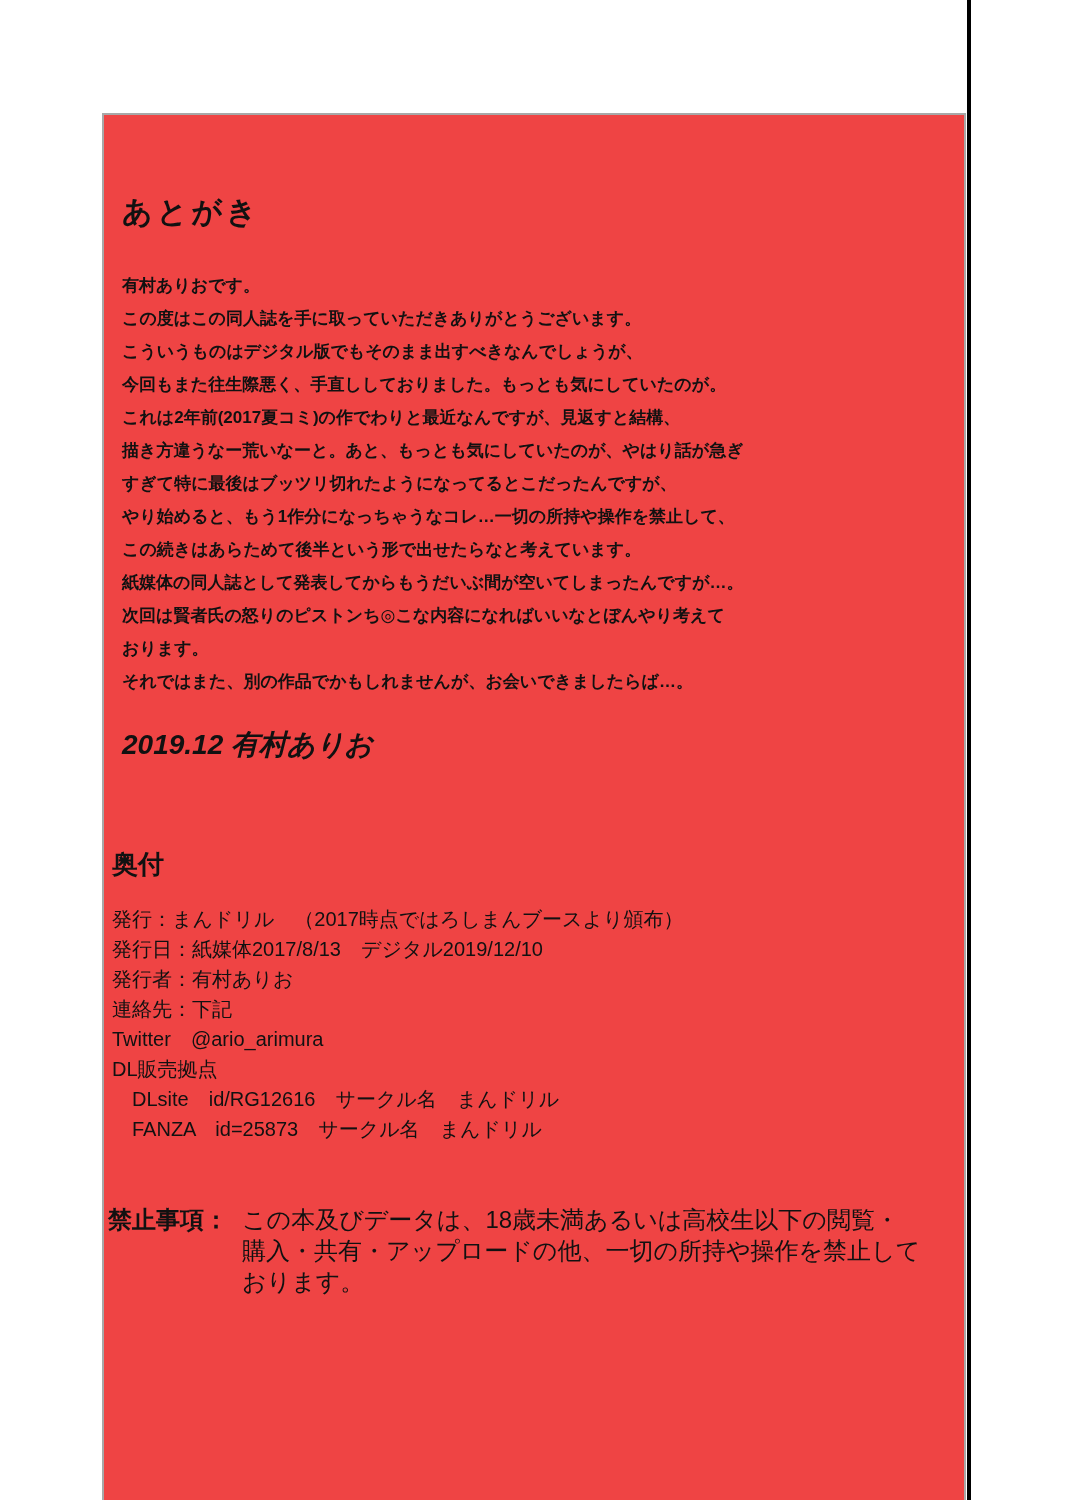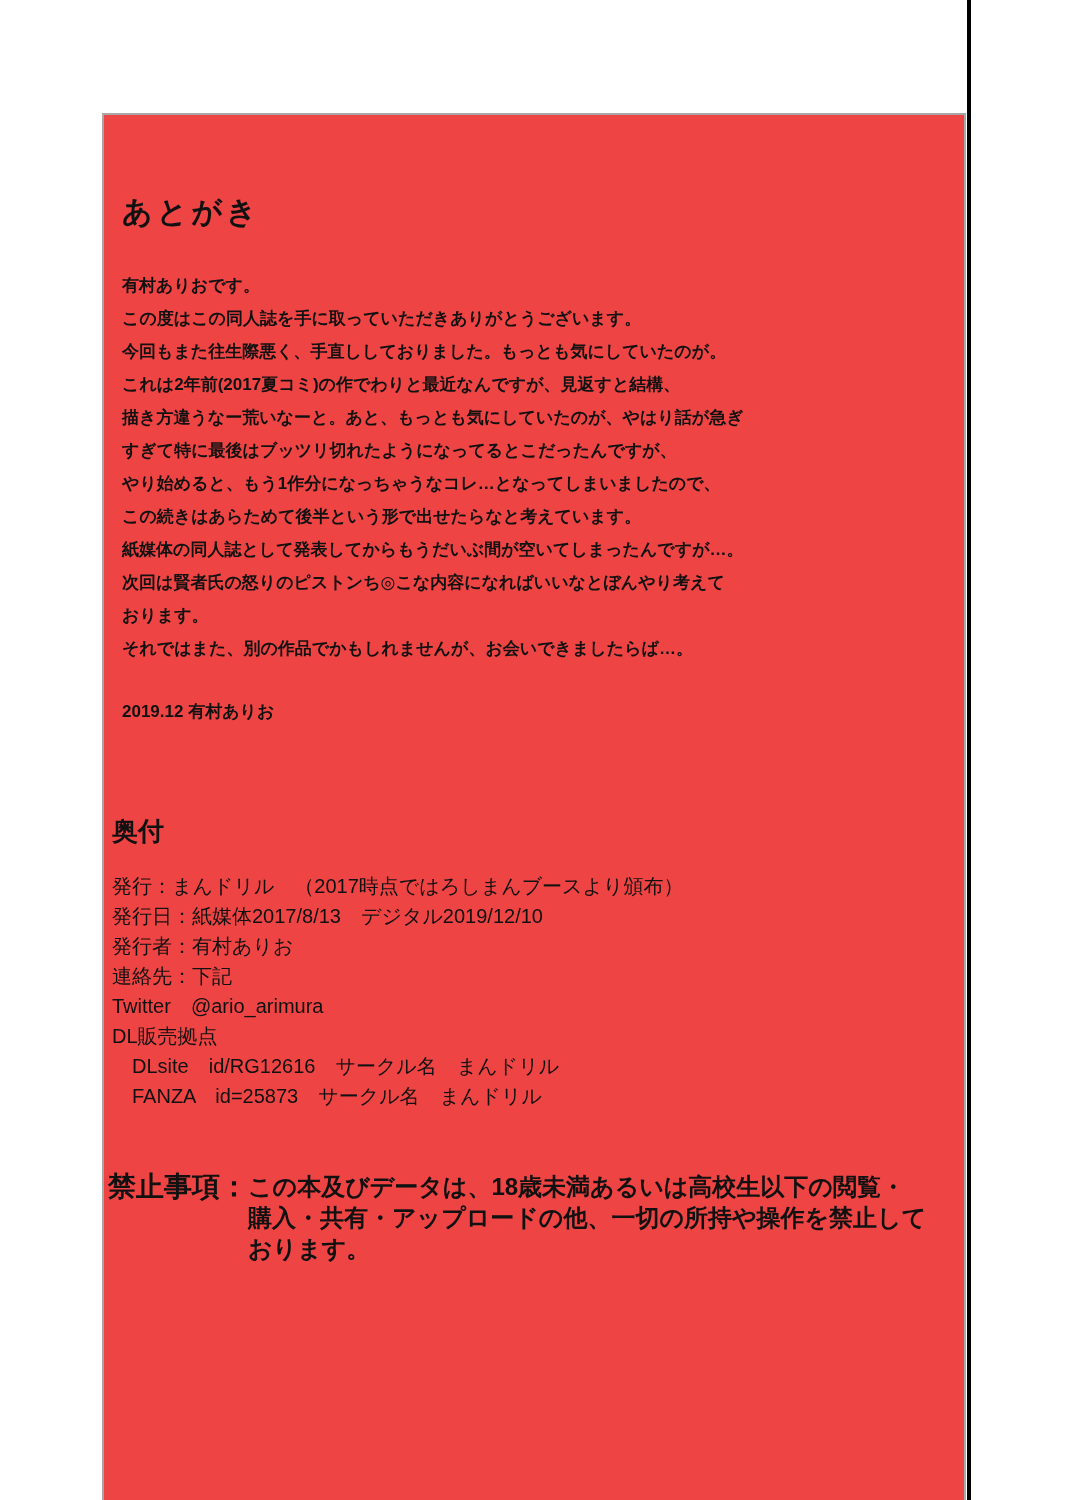--- a/index.html
+++ b/index.html
@@ -47,24 +47,25 @@
     margin: 38px 0 0 18px;
   }
   .line {
     font-size: 17px;
     line-height: 33px;
     font-weight: 600;
     white-space: pre;
   }
   .signature {
     margin: 32px 0 0 18px;
-    font-size: 17px;
+    font-size: 28px;
     line-height: 30px;
     font-weight: 600;
     white-space: pre;
+    font-style: italic;
   }
   .colophon-title {
     margin: 88px 0 16px 8px;
     font-size: 26px;
     line-height: 32px;
     font-weight: 600;
     white-space: pre;
   }
   .colophon-body {
     margin: 24px 0 0 8px;
@@ -78,50 +79,50 @@
   .dl-item {
     margin-left: 20px;
   }
   .prohibition {
     margin: 60px 0 0 4px;
     display: flex;
     align-items: flex-start;
   }
   .prohibition-label {
     flex: 0 0 134px;
-    font-size: 28px;
+    font-size: 24px;
     line-height: 31px;
     font-weight: 700;
     white-space: pre;
-    font-family: Liberation Serif, serif;
   }
   .prohibition-lines .pline {
     font-size: 24px;
     line-height: 31px;
-    font-weight: 700;
+    font-weight: 400;
     white-space: pre;
   }
 </style>
 </head>
 <body>
 
 <div class="edge-line"></div>
 
 <div class="page-box">
 
   <div class="afterword-title">あとがき</div>
 
   <div class="afterword-body">
     <div class="line">有村ありおです。</div>
     <div class="line">この度はこの同人誌を手に取っていただきありがとうございます。</div>
+    <div class="line">こういうものはデジタル版でもそのまま出すべきなんでしょうが、</div>
     <div class="line">今回もまた往生際悪く、手直ししておりました。もっとも気にしていたのが。</div>
     <div class="line">これは2年前(2017夏コミ)の作でわりと最近なんですが、見返すと結構、</div>
     <div class="line">描き方違うなー荒いなーと。あと、もっとも気にしていたのが、やはり話が急ぎ</div>
     <div class="line">すぎて特に最後はブッツリ切れたようになってるとこだったんですが、</div>
-    <div class="line">やり始めると、もう1作分になっちゃうなコレ…となってしまいましたので、</div>
+    <div class="line">やり始めると、もう1作分になっちゃうなコレ…一切の所持や操作を禁止して、</div>
     <div class="line">この続きはあらためて後半という形で出せたらなと考えています。</div>
     <div class="line">紙媒体の同人誌として発表してからもうだいぶ間が空いてしまったんですが…。</div>
     <div class="line">次回は賢者氏の怒りのピストンち◎こな内容になればいいなとぼんやり考えて</div>
     <div class="line">おります。</div>
     <div class="line">それではまた、別の作品でかもしれませんが、お会いできましたらば…。</div>
   </div>
 
   <div class="signature">2019.12 有村ありお</div>
 
   <div class="colophon-title">奥付</div>

